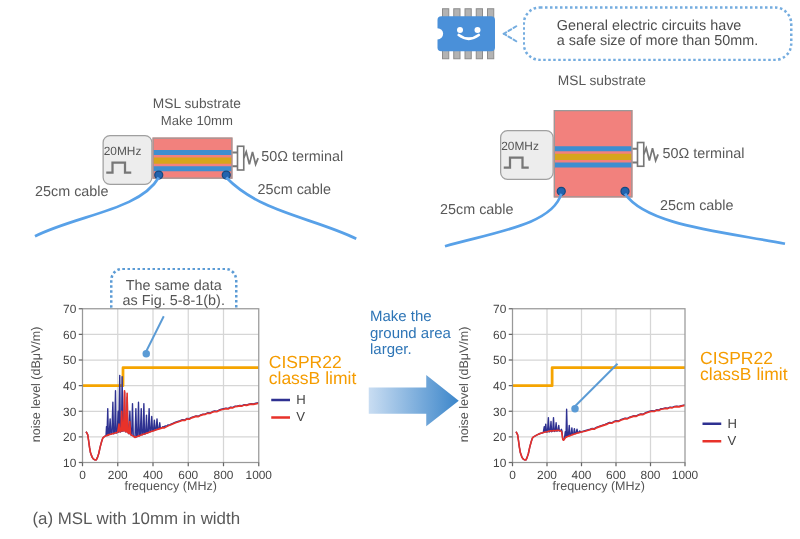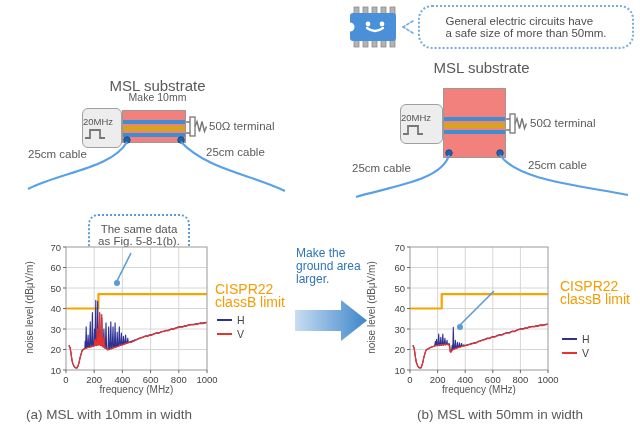--- a/index.html
+++ b/index.html
@@ -24,21 +24,21 @@
   .stripe{position:absolute;left:0;right:0;}
   .stripe.blue{background:#3e8ed0;height:4px;}
   .stripe.gold{background:#d6a51c;height:5px;}
   .arrowlabel{position:absolute;font-size:12px;line-height:13px;color:#2e75b6;}
   .legend-limit{position:absolute;font-size:14px;line-height:12.5px;color:#f59c00;}
   .legend-row{position:absolute;display:flex;align-items:center;gap:5px;font-size:10.5px;color:#444;}
   .swatch{display:inline-block;width:15px;height:2.5px;}
   .axis-x{position:absolute;font-size:10px;color:#555;text-align:center;}
   .axis-y{position:absolute;font-size:10px;color:#555;text-align:center;width:123px;transform:rotate(-90deg);}
   .caption{position:absolute;font-size:13.5px;color:#595959;text-align:center;}
-  .dtitle{font-size:15px;}
+  .dtitle{font-size:11px;}
   .dwidth{font-size:10.5px;}
   .small-label{font-size:11.5px;color:#595959;text-align:right;}
   svg text{font-family:"Liberation Sans",sans-serif;}
 </style>
 </head>
 <body>
 
 <div class="stage">
 
   <div class="pulsebox" style="left:82px;top:108px;width:40px;height:40px;">
@@ -255,14 +255,13 @@
   <div class="legend-row" style="left:562px;top:333px;">
     <span class="swatch" style="background:#2e3191;"></span>
     <span>H</span>
   </div>
   <div class="legend-row" style="left:562px;top:347px;">
     <span class="swatch" style="background:#e8322a;"></span>
     <span>V</span>
   </div>
 
   <div class="caption" style="left:19px;top:407px;width:180px;">(a) MSL with 10mm in width</div>
-  <div class="caption" style="left:390px;top:407px;width:220px;">(b) MSL with 50mm in width</div>
 </div>
 
 </body></html>

